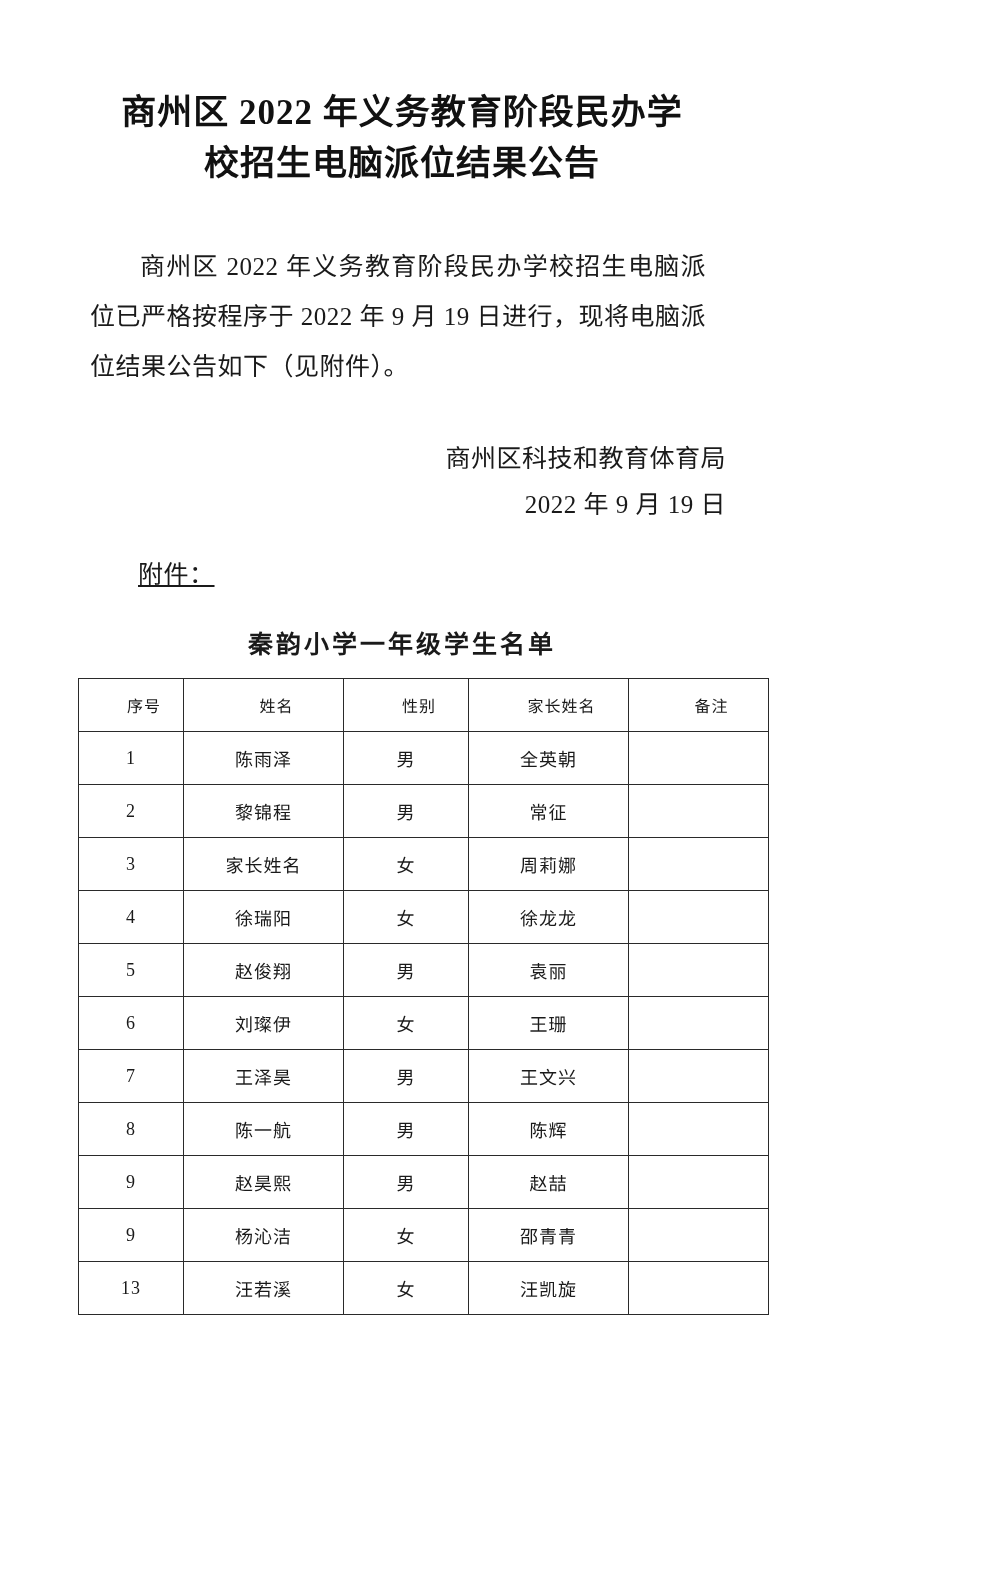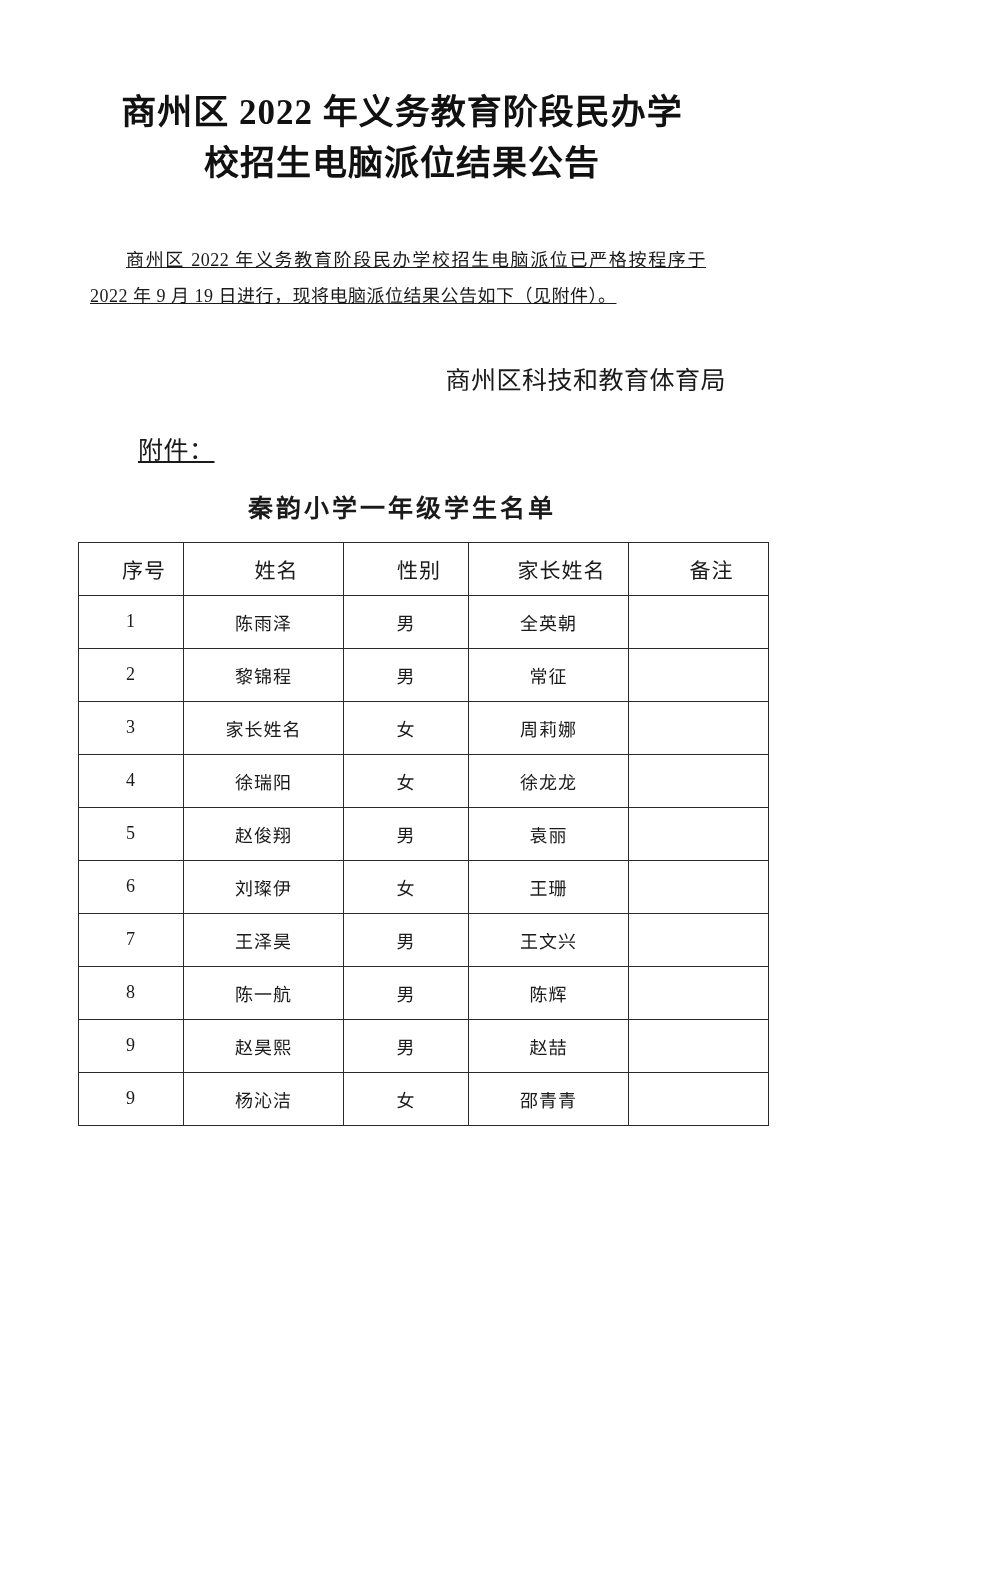--- a/index.html
+++ b/index.html
@@ -25,28 +25,27 @@
     text-align: center;
     font-family: "Liberation Serif", "DejaVu Serif", serif;
     font-weight: bold;
     font-size: 35px;
     line-height: 1.45;
     letter-spacing: 1px;
     margin: 18px 40px 0 40px;
     color: #111;
   }
   .body-para {
-    font-size: 18px;
+    font-size: 25px;
     line-height: 2.0;
     text-align: justify;
     text-justify: inter-ideograph;
     margin: 52px 20px 0 12px;
     text-indent: 2em;
     letter-spacing: 0.5px;
-    text-decoration: underline;
   }
   .signature-block {
     margin-top: 44px;
     text-align: right;
     padding-left: 140px;
   }
   .sig-line {
     font-size: 25px;
     line-height: 1.85;
     letter-spacing: 0.5px;
@@ -55,60 +54,61 @@
     font-size: 25px;
     margin: 26px 0 0 60px;
     letter-spacing: 0.5px;
     text-decoration: underline;
   }
   .table-title {
     text-align: center;
     font-weight: bold;
     font-size: 25px;
     letter-spacing: 3px;
-    margin: 22px 0 18px 0;
+    margin: 34px 0 18px 0;
   }
   table.roster {
     border-collapse: collapse;
     width: 690px;
     margin: 0 auto;
     table-layout: fixed;
   }
   table.roster th, table.roster td {
     border: 1px solid #2a2a2a;
     text-align: center;
     font-size: 18px;
     font-family: "Liberation Serif", "DejaVu Serif", serif;
     height: 52px;
     padding: 0 2px;
     letter-spacing: 1px;
     color: #1a1a1a;
     font-weight: normal;
   }
   table.roster th {
-    font-size: 21px;
+    font-size: 16px;
     padding-left: 28px;
   }
   col.c-index { width: 105px; }
   col.c-name { width: 160px; }
   col.c-gender { width: 125px; }
   col.c-parent { width: 160px; }
   col.c-note { width: 140px; }
 </style>
 </head>
 <body>
 
 <div class="page">
 
   <h1 class="doc-title">商州区 2022 年义务教育阶段民办学校招生电脑派位结果公告</h1>
 
   <p class="body-para">商州区 2022 年义务教育阶段民办学校招生电脑派位已严格按程序于 2022 年 9 月 19 日进行，现将电脑派位结果公告如下（见附件）。</p>
 
   <div class="signature-block">
     <div class="sig-line">商州区科技和教育体育局</div>
+    <div class="sig-line">2022 年 9 月 19 日</div>
   </div>
 
   <div class="attachment-label">附件：</div>
 
   <div class="table-title">秦韵小学一年级学生名单</div>
 
   <table class="roster">
     <colgroup>
       <col class="c-index">
         <col class="c-name">
@@ -189,16 +189,23 @@
         <td>赵喆</td>
         <td></td>
       </tr>
       <tr>
         <td>9</td>
         <td>杨沁洁</td>
         <td>女</td>
         <td>邵青青</td>
         <td></td>
       </tr>
+      <tr>
+        <td>13</td>
+        <td>汪若溪</td>
+        <td>女</td>
+        <td>汪凯旋</td>
+        <td></td>
+      </tr>
     </tbody>
   </table>
 
 </div>
 
 </body></html>

